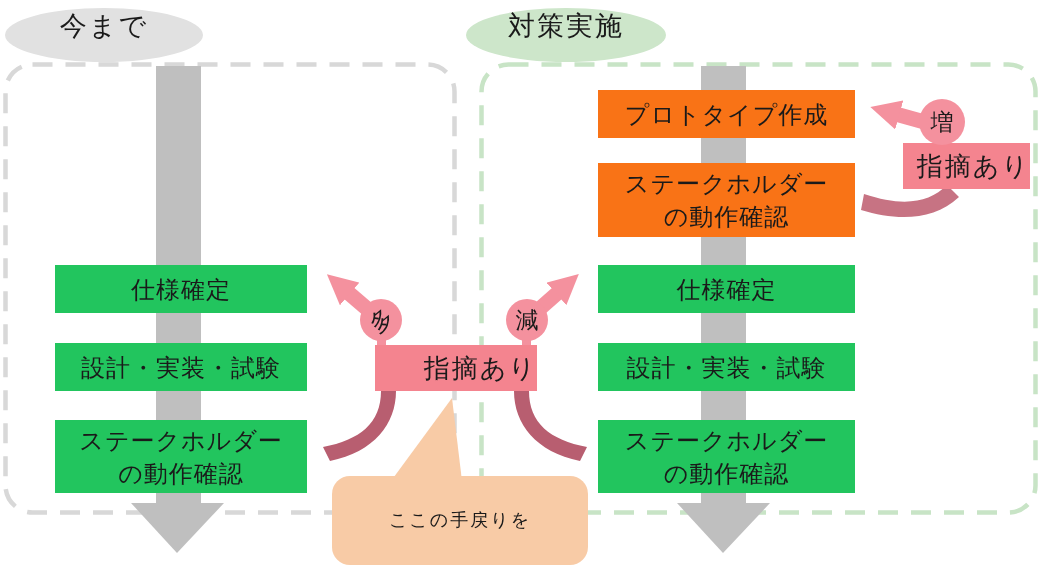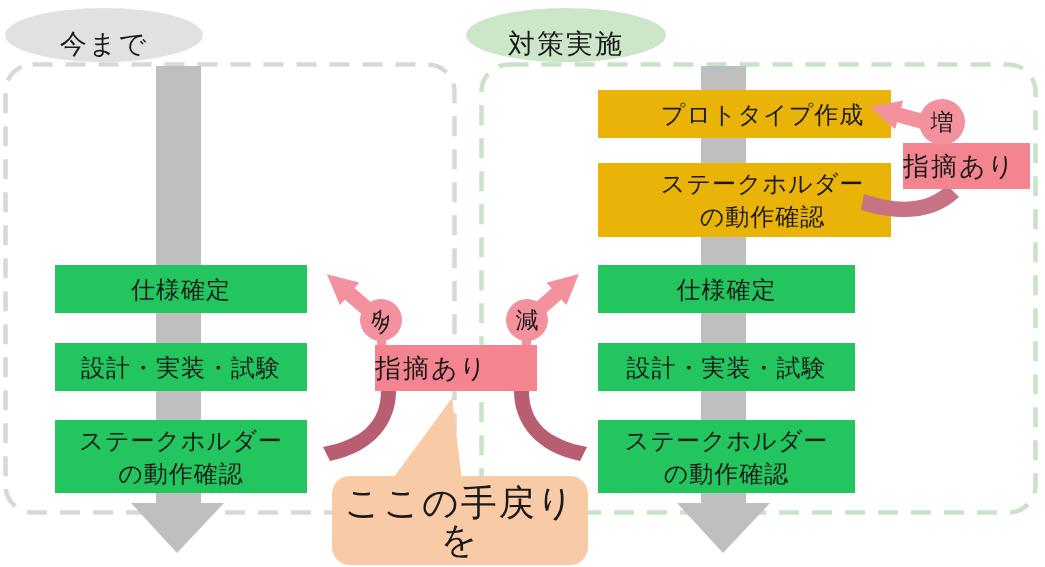--- a/index.html
+++ b/index.html
@@ -3,42 +3,42 @@
 <meta charset="utf-8">
 <style>
   html,body{margin:0;padding:0;background:#fff;}
   .stage{
     position:relative;width:1045px;height:567px;overflow:hidden;background:#ffffff;
     font-family:"Liberation Sans","DejaVu Sans",sans-serif;color:#1a1a1a;
   }
   .abs{position:absolute;}
   svg.layer{position:absolute;left:0;top:0;width:1045px;height:567px;}
   .ellipse-label{
-    border-radius:50%;display:flex;align-items:flex-end;justify-content:center;
+    border-radius:50%;display:flex;align-items:flex-start;justify-content:center;
     font-size:27px;letter-spacing:2px;
   }
   .step{
     display:flex;flex-direction:column;align-items:center;justify-content:center;
     font-size:24px;line-height:33px;text-align:center;letter-spacing:1px;
   }
   .step.gray{background:#22c55e;}
-  .step.orange{background:#eab308;padding-left:36px;}
+  .step.orange{background:#f97316;}
   .pinkbox{
-    background:#F4848F;display:flex;align-items:center;justify-content:flex-start;
+    background:#F4848F;display:flex;align-items:center;justify-content:flex-end;
     font-size:26px;letter-spacing:2px;
   }
   .badge{
     background:#F4919E;border-radius:50%;display:flex;align-items:center;justify-content:center;
     font-size:23px;
   }
   .badge .rot{display:inline-block;transform:rotate(-40deg);}
   .stem{background:#F4919E;}
   .callout{
     background:#F8CBA6;border-radius:18px;display:flex;flex-direction:column;
-    align-items:center;justify-content:center;font-size:36px;line-height:37px;
+    align-items:center;justify-content:center;font-size:18px;line-height:37px;
     text-align:center;letter-spacing:2px;
   }
 </style>
 </head>
 <body>
 
 <div class="stage">
 
   <svg class="layer">
     <rect x="5.5" y="64.5" width="449" height="448" rx="27" fill="none" stroke="#D8D8D8" stroke-width="4.5" stroke-dasharray="20 13"></rect>

